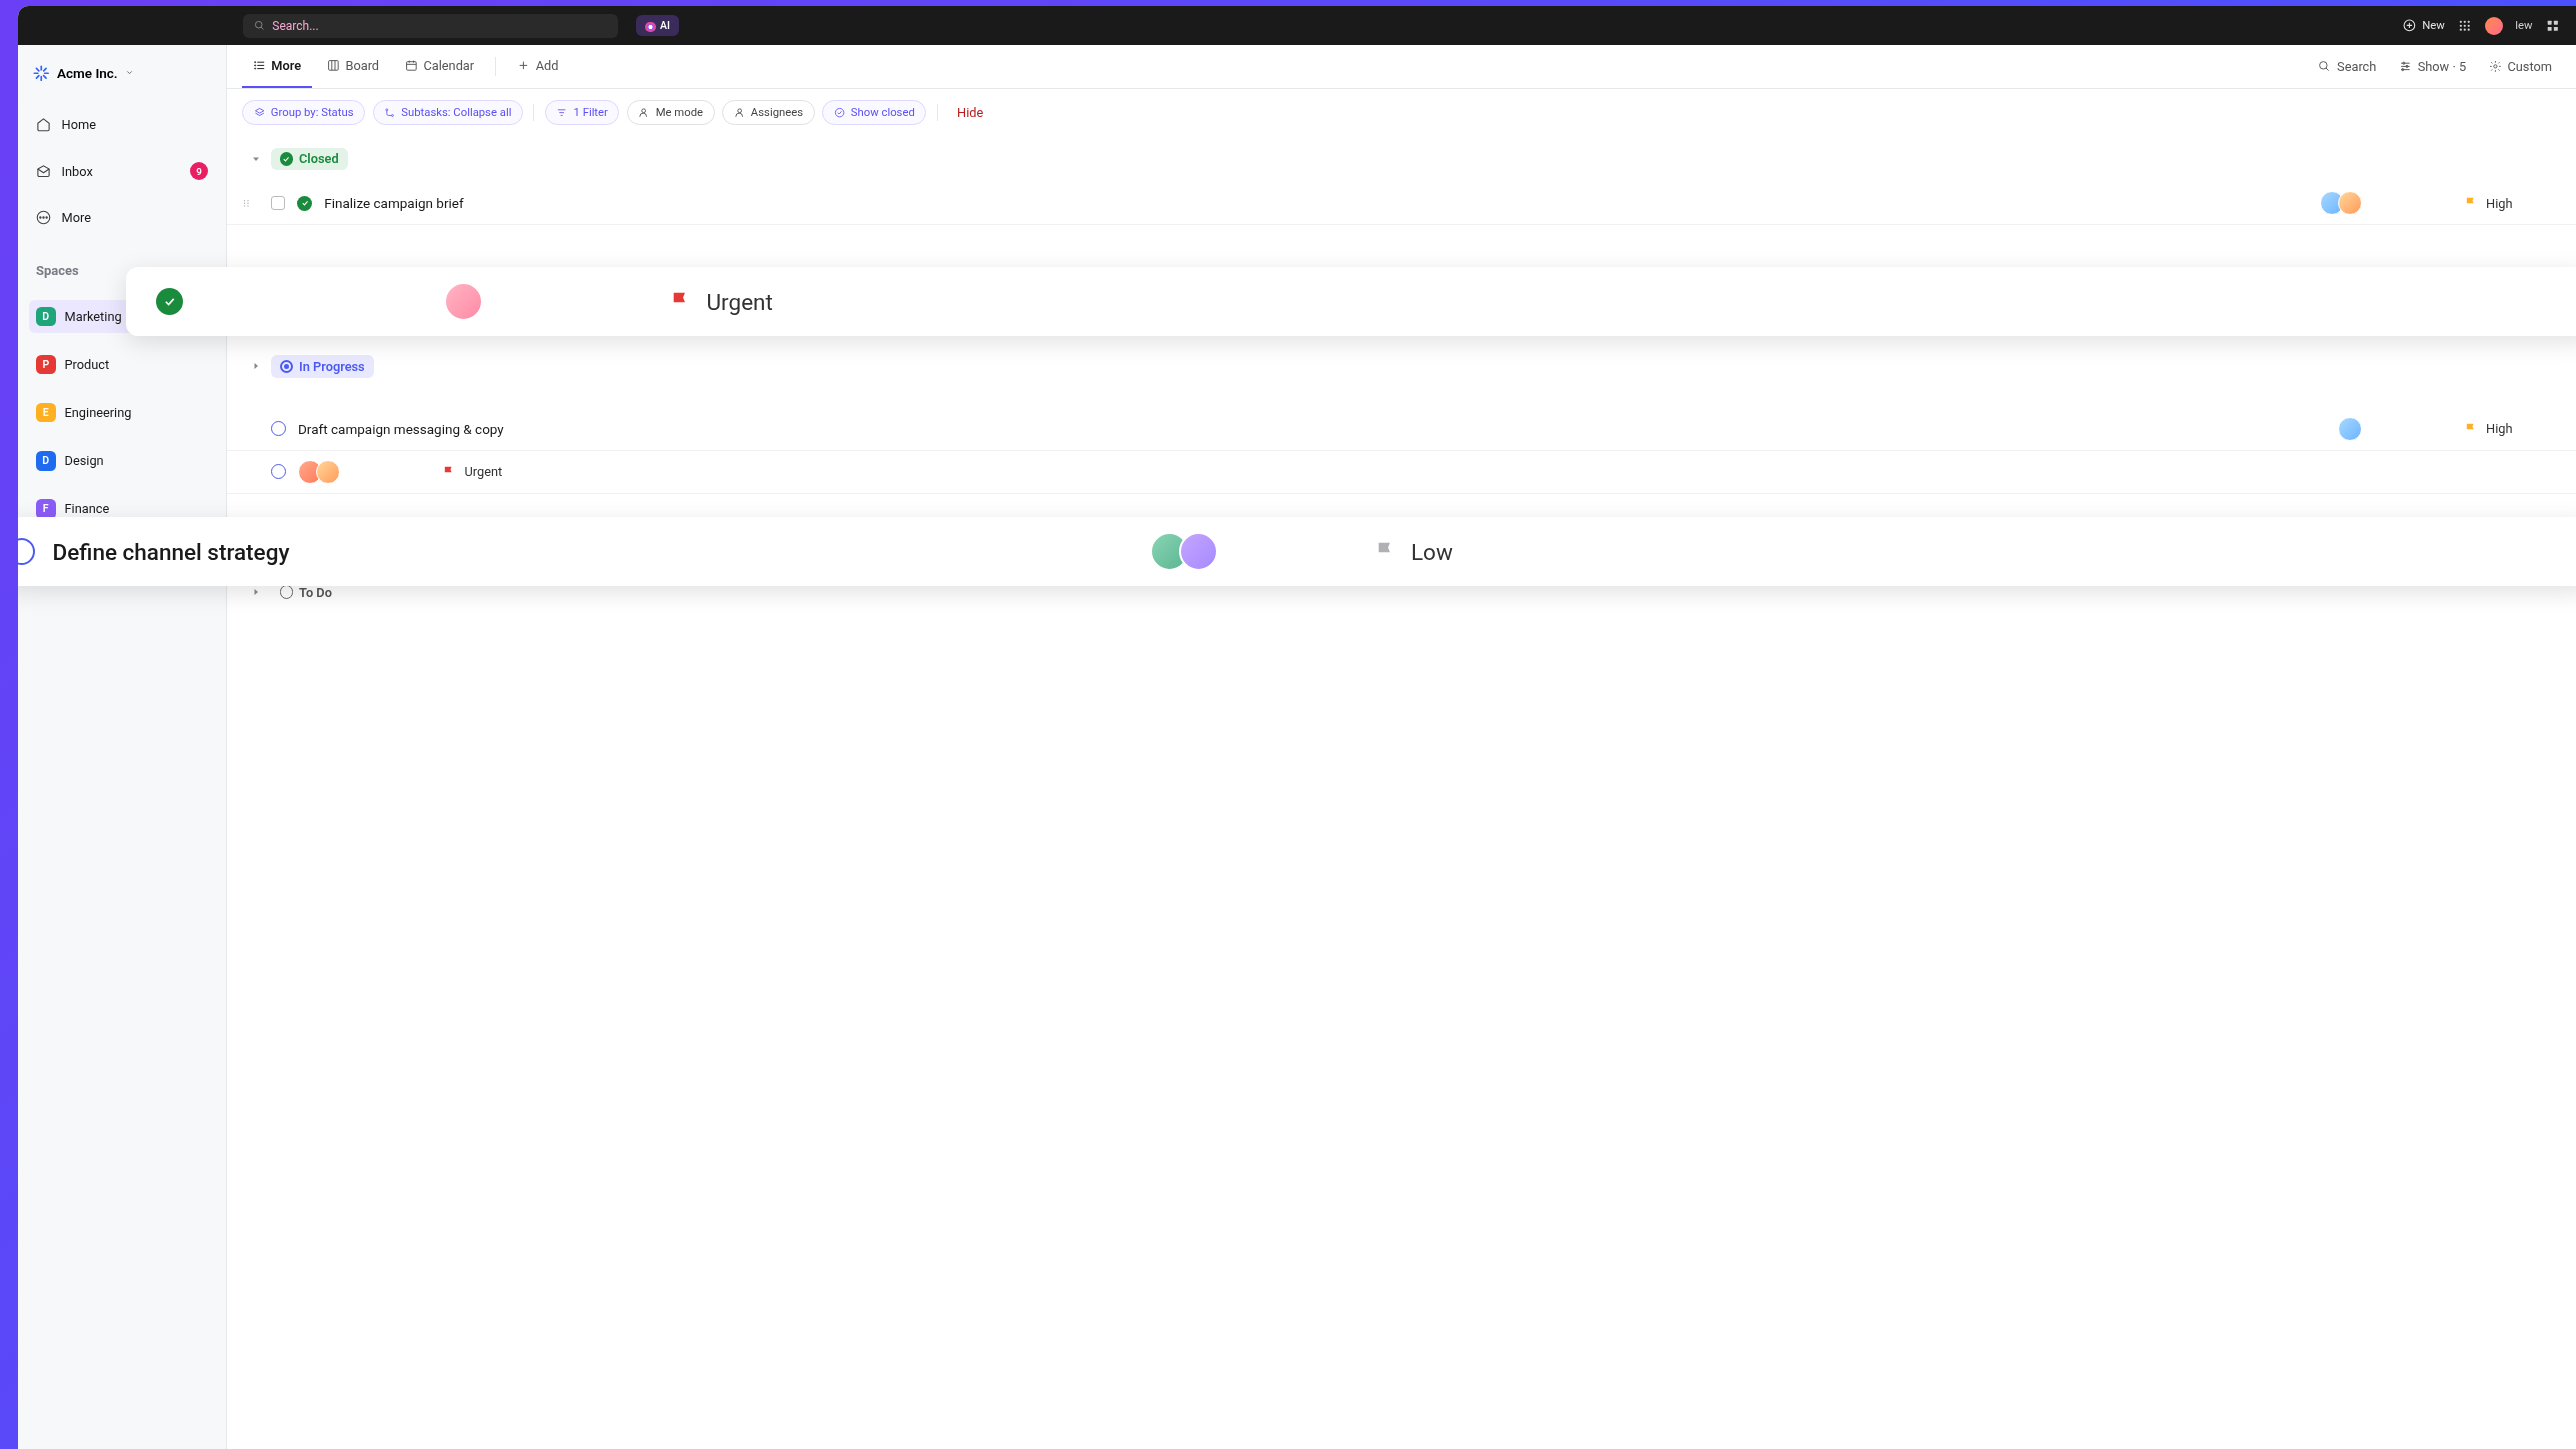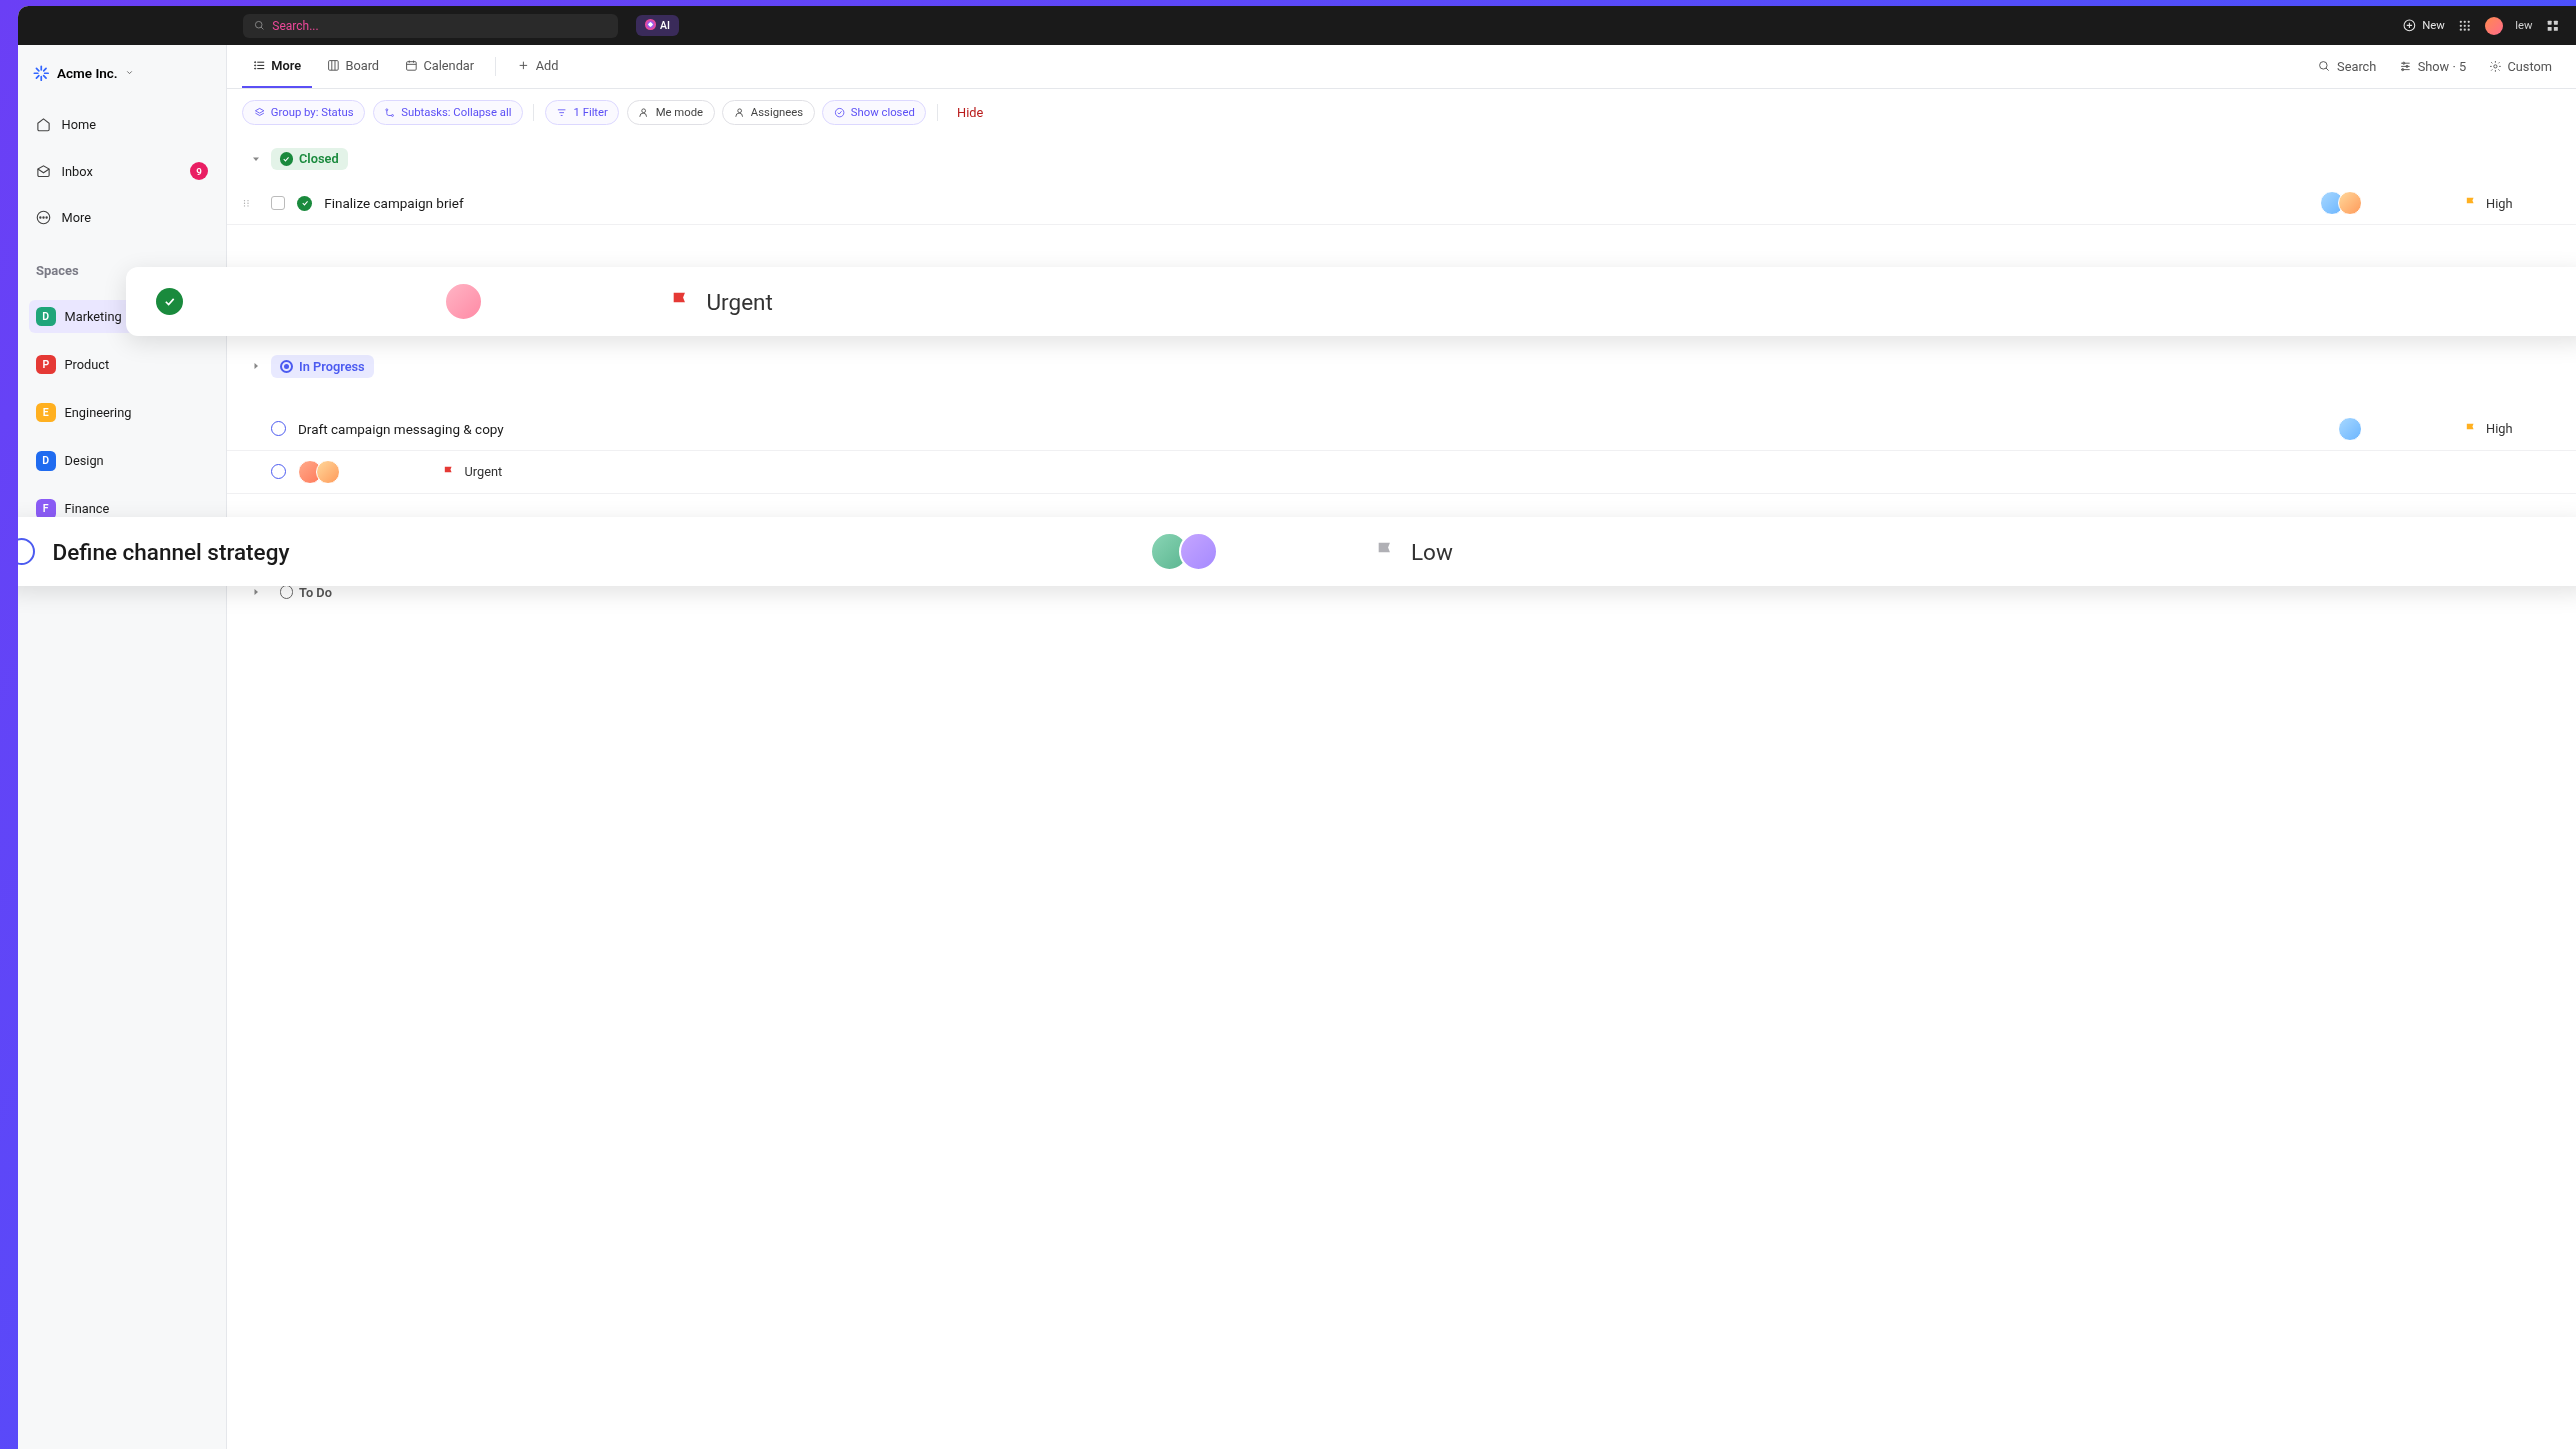--- a/index.html
+++ b/index.html
@@ -34,29 +34,29 @@
     .search-box {
       margin-left: 210px;
       background: #2a2a2a;
       border-radius: 6px;
       height: 24px;
       width: 375px;
       display: flex;
       align-items: center;
       padding: 0 10.5px;
       gap: 7.5px;
-      color: #ec4899;
+      color: #f9a8d4;
     }
     .search-icon-svg { width: 11.3px; height: 11.3px; stroke: #888; fill: none; stroke-width: 2; }
     .ai-badge {
       background: #3a2b5a;
       border-radius: 6px;
       padding: 3.8px 9px;
       display: flex;
-      align-items: flex-start;
+      align-items: flex-end;
       gap: 4.5px;
       margin-left: 6px;
       color: #fff;
       font-size: 10.5px;
       font-weight: 500;
     }
     .ai-dot { width: 10.5px; height: 10.5px; border-radius: 50%; background: radial-gradient(circle, #fff 25%, #8b5cf6 30%, #ec4899 60%); }
     .titlebar-spacer { flex: 1; }
     .new-btn {
       color: #e5e5e5;

